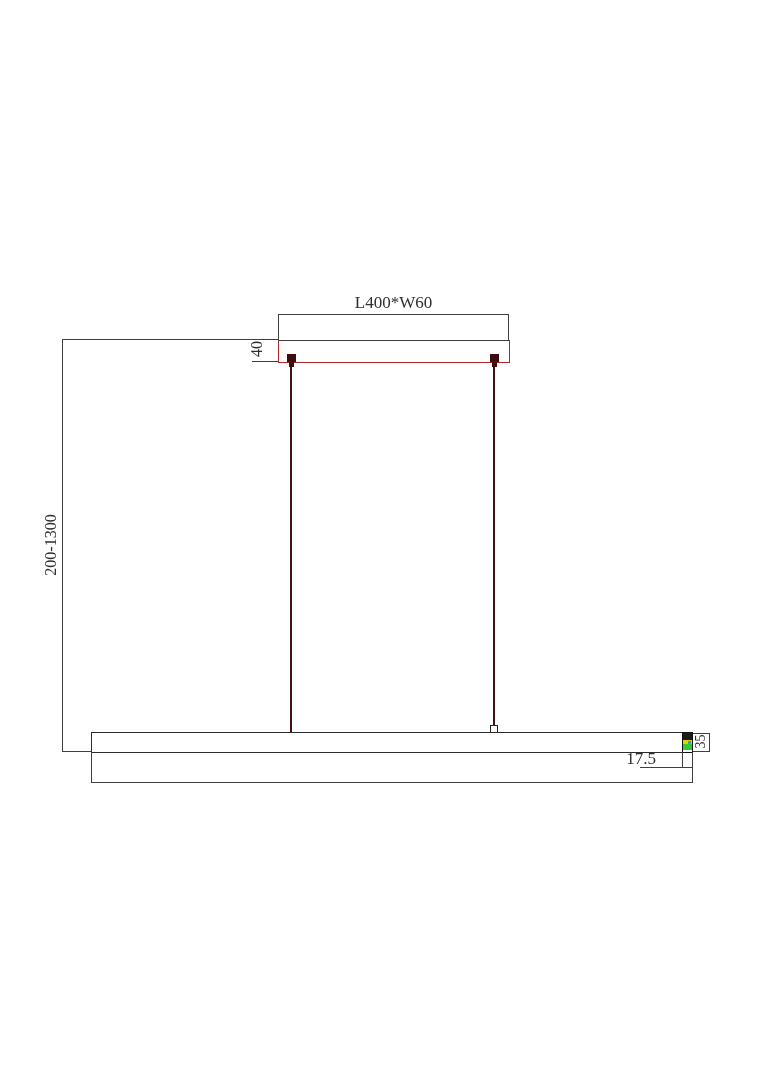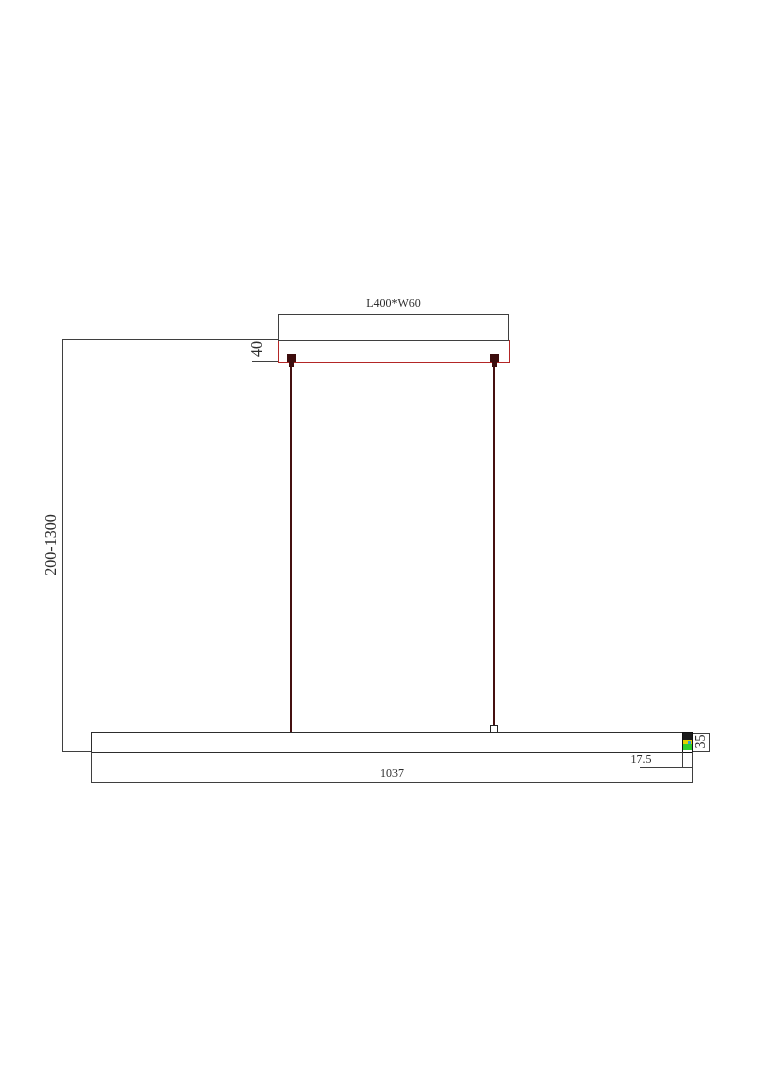--- a/index.html
+++ b/index.html
@@ -9,21 +9,21 @@
     height: 1085px;
     background: #ffffff;
     font-family: "Liberation Serif", "DejaVu Serif", serif;
     color: #2e2e2e;
     overflow: hidden;
   }
   .hline { position: absolute; height: 1px; background: #3f3f3f; }
   .vline { position: absolute; width: 1px; background: #3f3f3f; }
   .dim-label {
     position: absolute;
-    font-size: 12px;
+    font-size: 17px;
     line-height: 18px;
     color: #2e2e2e;
     text-align: center;
     white-space: nowrap;
   }
   .rot { transform: rotate(-90deg); transform-origin: center center; }
   .canopy-outline {
     position: absolute;
     left: 278px; top: 340px; width: 230px; height: 21px;
     border: 1px solid #b32626;
@@ -91,21 +91,20 @@
     <div class="endcap-top"></div>
     <div class="endcap-yellow"></div>
     <div class="endcap-blue"></div>
     <div class="endcap-green"></div>
     <div class="endcap-white"></div>
   </div>
 
   <div class="vline" style="left:91px; top:752px; height:31px;"></div>
   <div class="vline" style="left:692px; top:752px; height:31px;"></div>
   <div class="hline" style="left:91px; top:782px; width:602px;"></div>
-  <div class="dim-label" style="left:91px; top:764px; width:602px;">1037</div>
 
   <div class="vline" style="left:682px; top:752px; height:15px;"></div>
   <div class="hline" style="left:640px; top:767px; width:53px;"></div>
   <div class="dim-label" style="left:600px; top:750px; width:82px; text-align:center;">17.5</div>
 
   <div class="hline" style="left:693px; top:733px; width:17px;"></div>
   <div class="hline" style="left:693px; top:751px; width:17px;"></div>
   <div class="vline" style="left:709px; top:733px; height:19px;"></div>
   <div class="dim-label rot" style="left:680px; top:734px; width:40px; font-size:14px; line-height:15px;">35</div>
 

